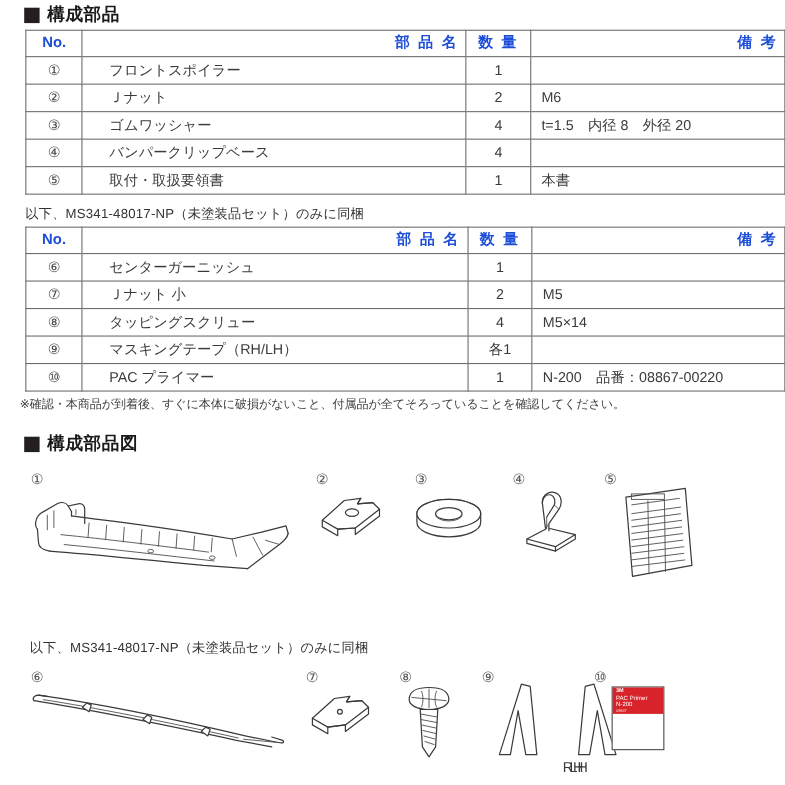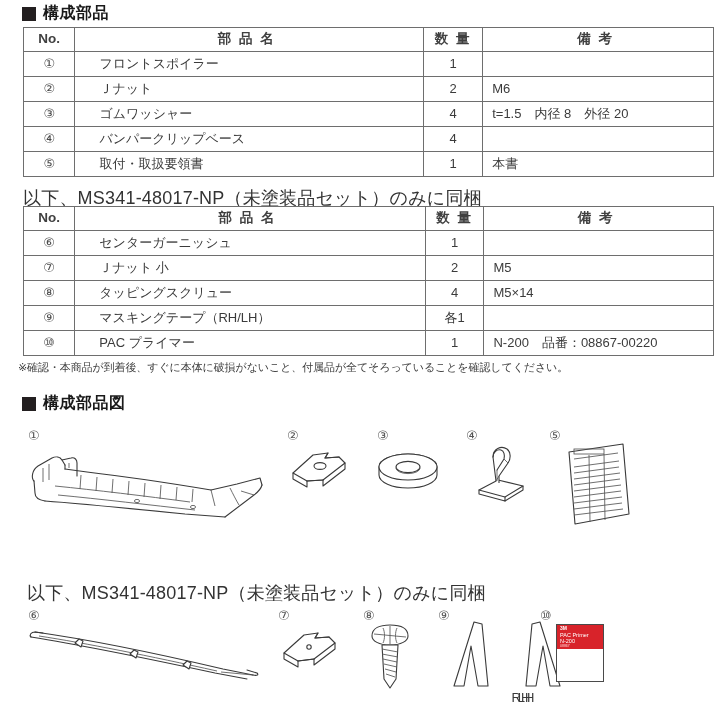--- a/index.html
+++ b/index.html
@@ -46,41 +46,41 @@
   .ptable td, .ptable th {
     border: 1px solid #6e6e6e;
     height: 24px;
     padding: 0 6px;
     font-weight: normal;
     vertical-align: middle;
     line-height: 1.1;
   }
   .ptable thead th {
     font-weight: bold;
-    color: #404040;
+    color: #1d4ed8;
     text-align: center;
     font-size: 13.5px;
     letter-spacing: 2px;
     height: 23px;
   }
   .ptable thead th.no-h { letter-spacing: 0; }
   .ptable .c-no    { width: 40px;  text-align: center; }
   .ptable .c-name  { width: 345px; text-align: left; padding-left: 24px; }
   .ptable .c-qty   { width: 49px;  text-align: center; }
   .ptable .c-rem   { width: 231px; text-align: left; padding-left: 9px; }
-  .ptable .c-name.hdr, .ptable .c-rem.hdr { text-align: center; padding-left: 1px; }
+  .ptable .c-name.hdr, .ptable .c-rem.hdr { text-align: right; padding-left: 1px; }
   .circnum {
     font-size: 13px;
     color: #4a4a4a;
   }
 
   
   .textline {
     position: absolute;
-    font-size: 18px;
+    font-size: 12px;
     color: #333;
     white-space: nowrap;
     letter-spacing: 0.2px;
   }
   .note {
     position: absolute;
     font-size: 11px;
     color: #404040;
     white-space: nowrap;
     letter-spacing: -0.1px;

